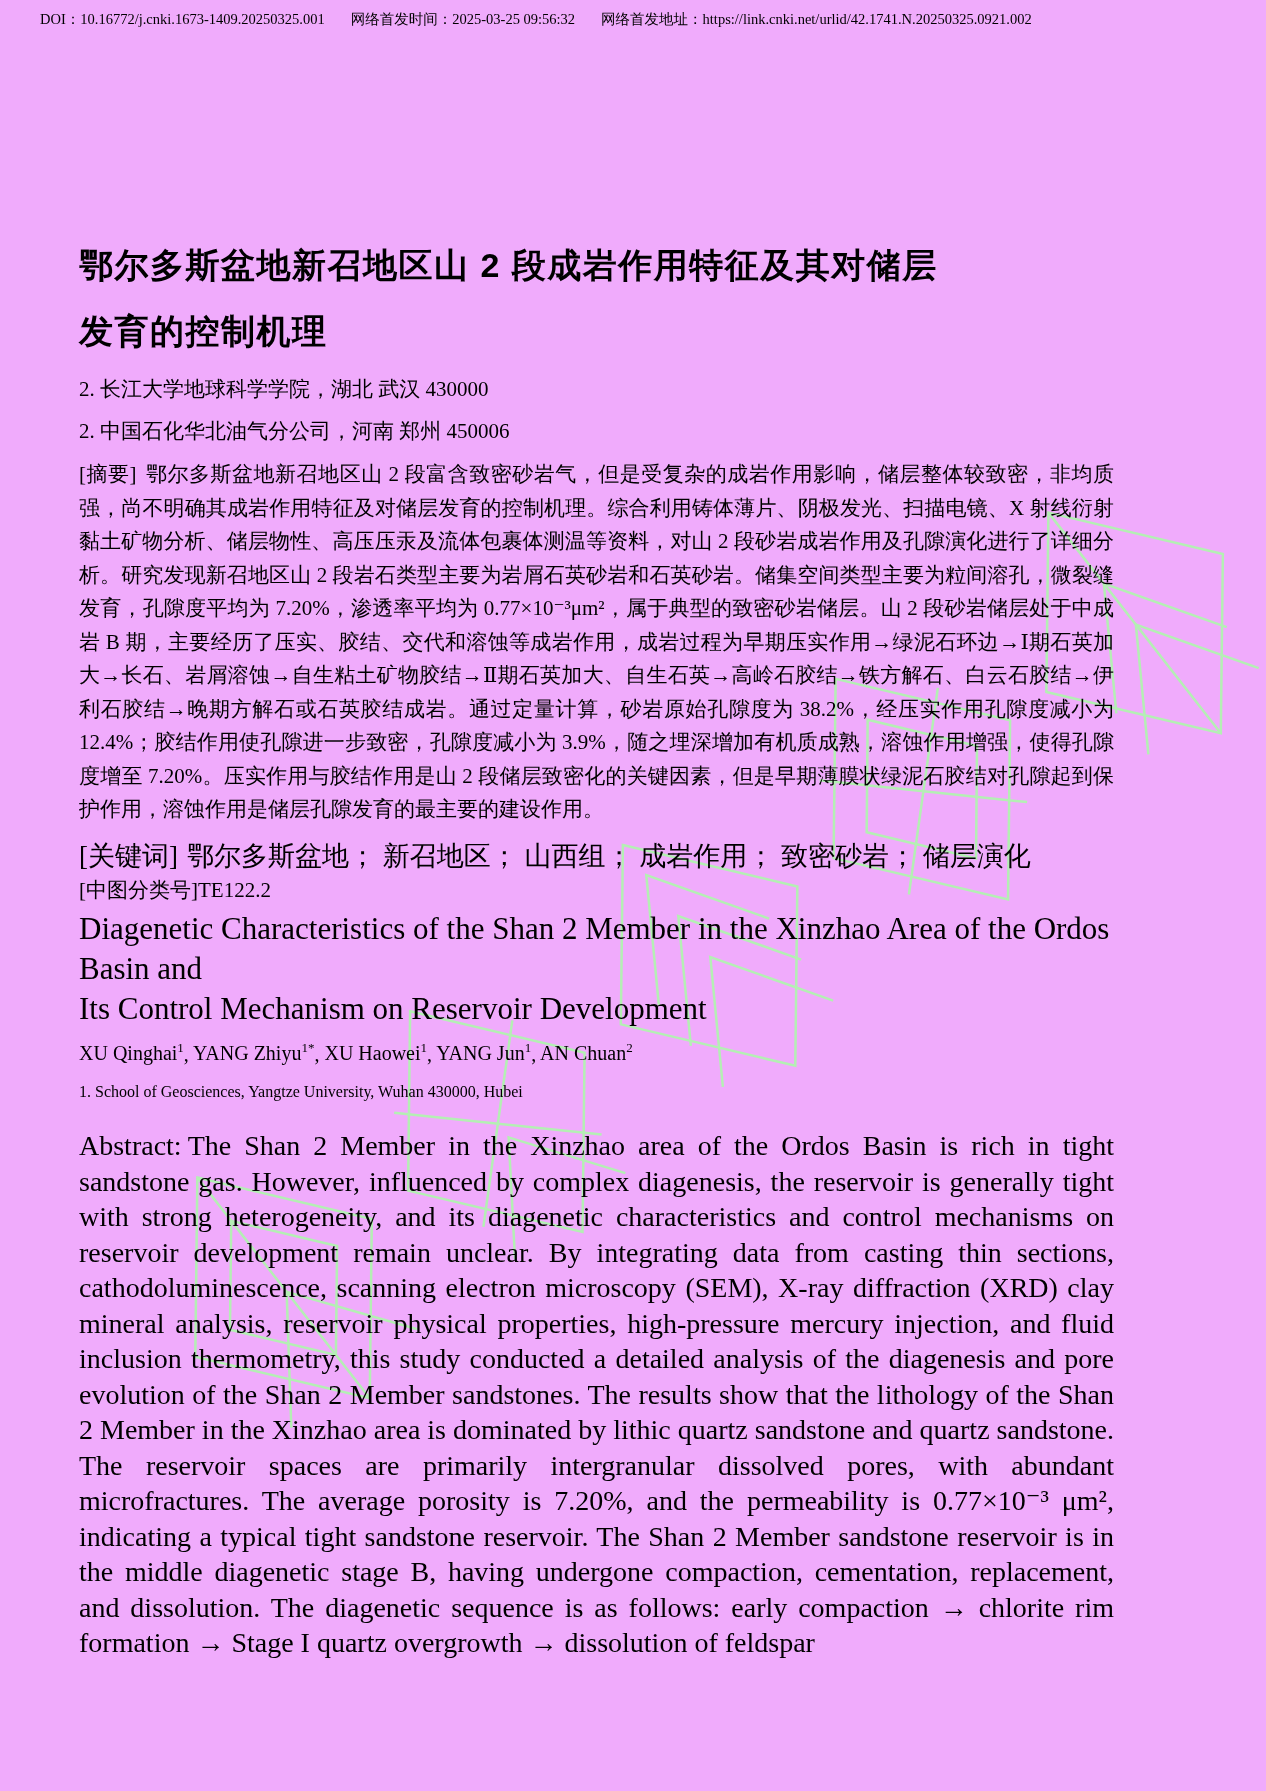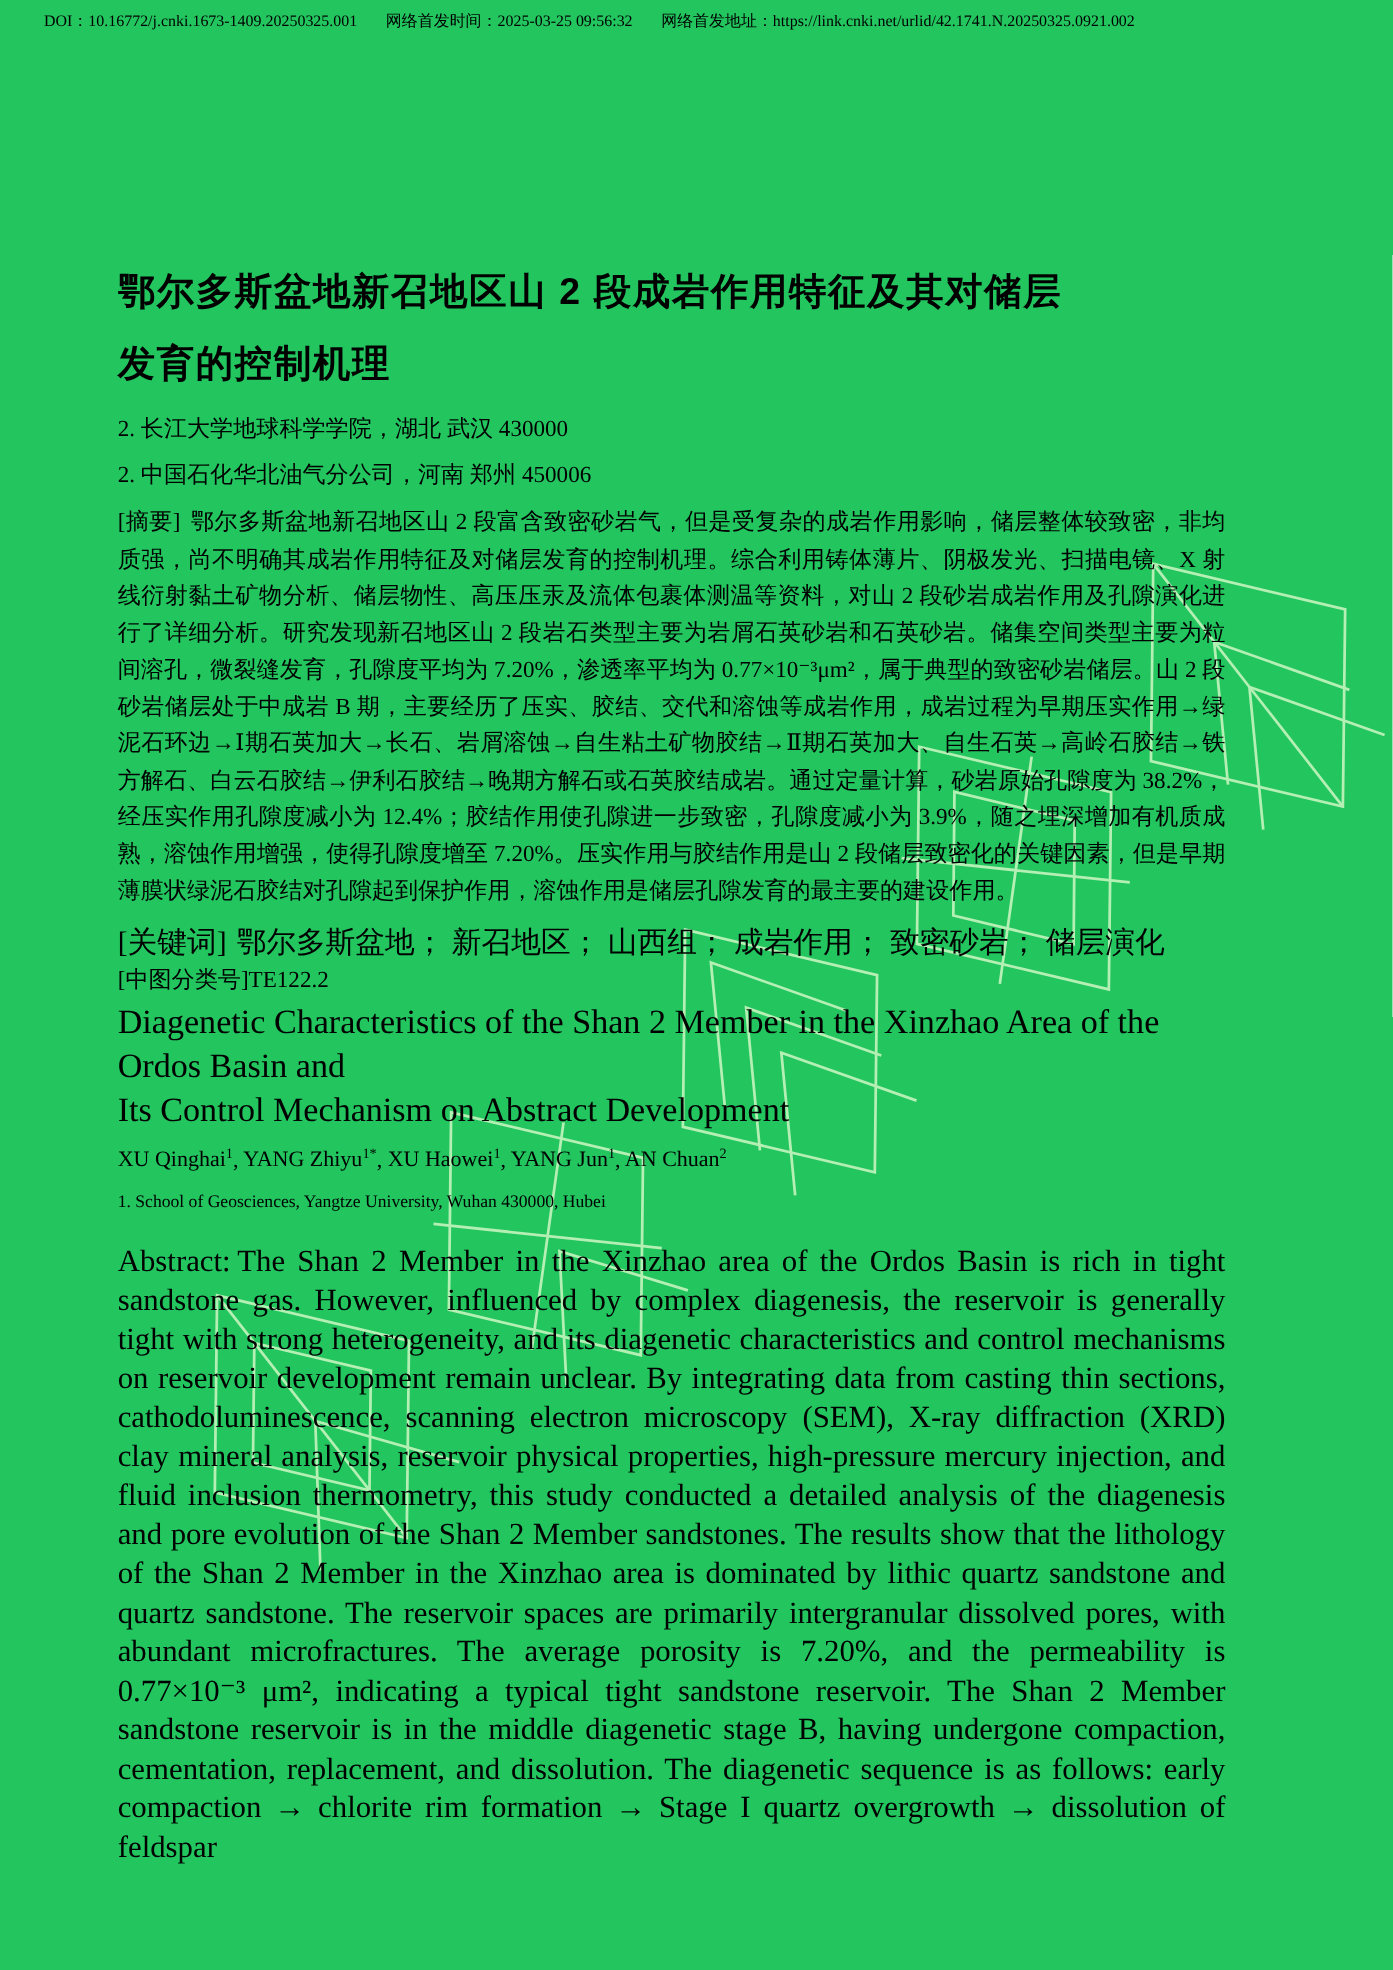--- a/index.html
+++ b/index.html
@@ -1,20 +1,20 @@
 <!DOCTYPE html>
 <html><head>
 <meta charset="utf-8">
 <style>
   html,body { margin:0; padding:0; background:#ffffff; }
   .page {
     position: relative;
     width: 1266px;
     height: 1791px;
-    background: #22c55e;
+    background: #f0abfc;
     overflow: hidden;
     color: #000;
     font-family: "Liberation Serif", "DejaVu Serif", serif;
   }
   .watermark {
     position: absolute;
     left: 0; top: 0;
     z-index: 0;
     pointer-events: none;
   }
@@ -25,21 +25,21 @@
     right: 30px;
     display: flex;
     gap: 26px;
     font-size: 14.5px;
     white-space: nowrap;
     z-index: 1;
   }
   .content {
     position: relative;
     z-index: 1;
-    padding: 232px 152px 0 107px;
+    padding: 232px 152px 0 79px;
   }
   h1, h2, p { margin: 0; padding: 0; font-weight: normal; }
   .title-zh {
     font-family: "Liberation Sans", "DejaVu Sans", sans-serif;
     font-weight: 700;
     font-size: 34px;
     letter-spacing: 1.5px;
     line-height: 66px;
   }
   .tline { display: block; }
@@ -149,21 +149,21 @@
     <p class="keywords">
       <span class="abs-label">[关键词]</span><span>鄂尔多斯盆地； 新召地区； 山西组； 成岩作用； 致密砂岩； 储层演化</span>
     </p>
 
     <p class="classification">
       <span>[中图分类号]</span><span>TE122.2</span>
     </p>
 
     <h2 class="title-en">
       <span class="tline">Diagenetic Characteristics of the Shan 2 Member in the Xinzhao Area of the Ordos Basin and</span>
-      <span class="tline">Its Control Mechanism on Abstract Development</span>
+      <span class="tline">Its Control Mechanism on Reservoir Development</span>
     </h2>
 
     <p class="authors-en"><span>XU Qinghai<sup>1</sup></span>, <span>YANG Zhiyu<sup>1*</sup></span>, <span>XU Haowei<sup>1</sup></span>, <span>YANG Jun<sup>1</sup></span>, <span>AN Chuan<sup>2</sup></span></p>
 
     <p class="affil-en">1. School of Geosciences, Yangtze University, Wuhan 430000, Hubei</p>
 
     <p class="abstract-en">
       <span class="abs-label-en">Abstract:</span><span>The Shan 2 Member in the Xinzhao area of the Ordos Basin is rich in tight sandstone gas. However, influenced by complex diagenesis, the reservoir is generally tight with strong heterogeneity, and its diagenetic characteristics and control mechanisms on reservoir development remain unclear. By integrating data from casting thin sections, cathodoluminescence, scanning electron microscopy (SEM), X-ray diffraction (XRD) clay mineral analysis, reservoir physical properties, high-pressure mercury injection, and fluid inclusion thermometry, this study conducted a detailed analysis of the diagenesis and pore evolution of the Shan 2 Member sandstones. The results show that the lithology of the Shan 2 Member in the Xinzhao area is dominated by lithic quartz sandstone and quartz sandstone. The reservoir spaces are primarily intergranular dissolved pores, with abundant microfractures. The average porosity is 7.20%, and the permeability is 0.77×10⁻³ μm², indicating a typical tight sandstone reservoir. The Shan 2 Member sandstone reservoir is in the middle diagenetic stage B, having undergone compaction, cementation, replacement, and dissolution. The diagenetic sequence is as follows: early compaction → chlorite rim formation → Stage I quartz overgrowth → dissolution of feldspar</span>
     </p>
 

